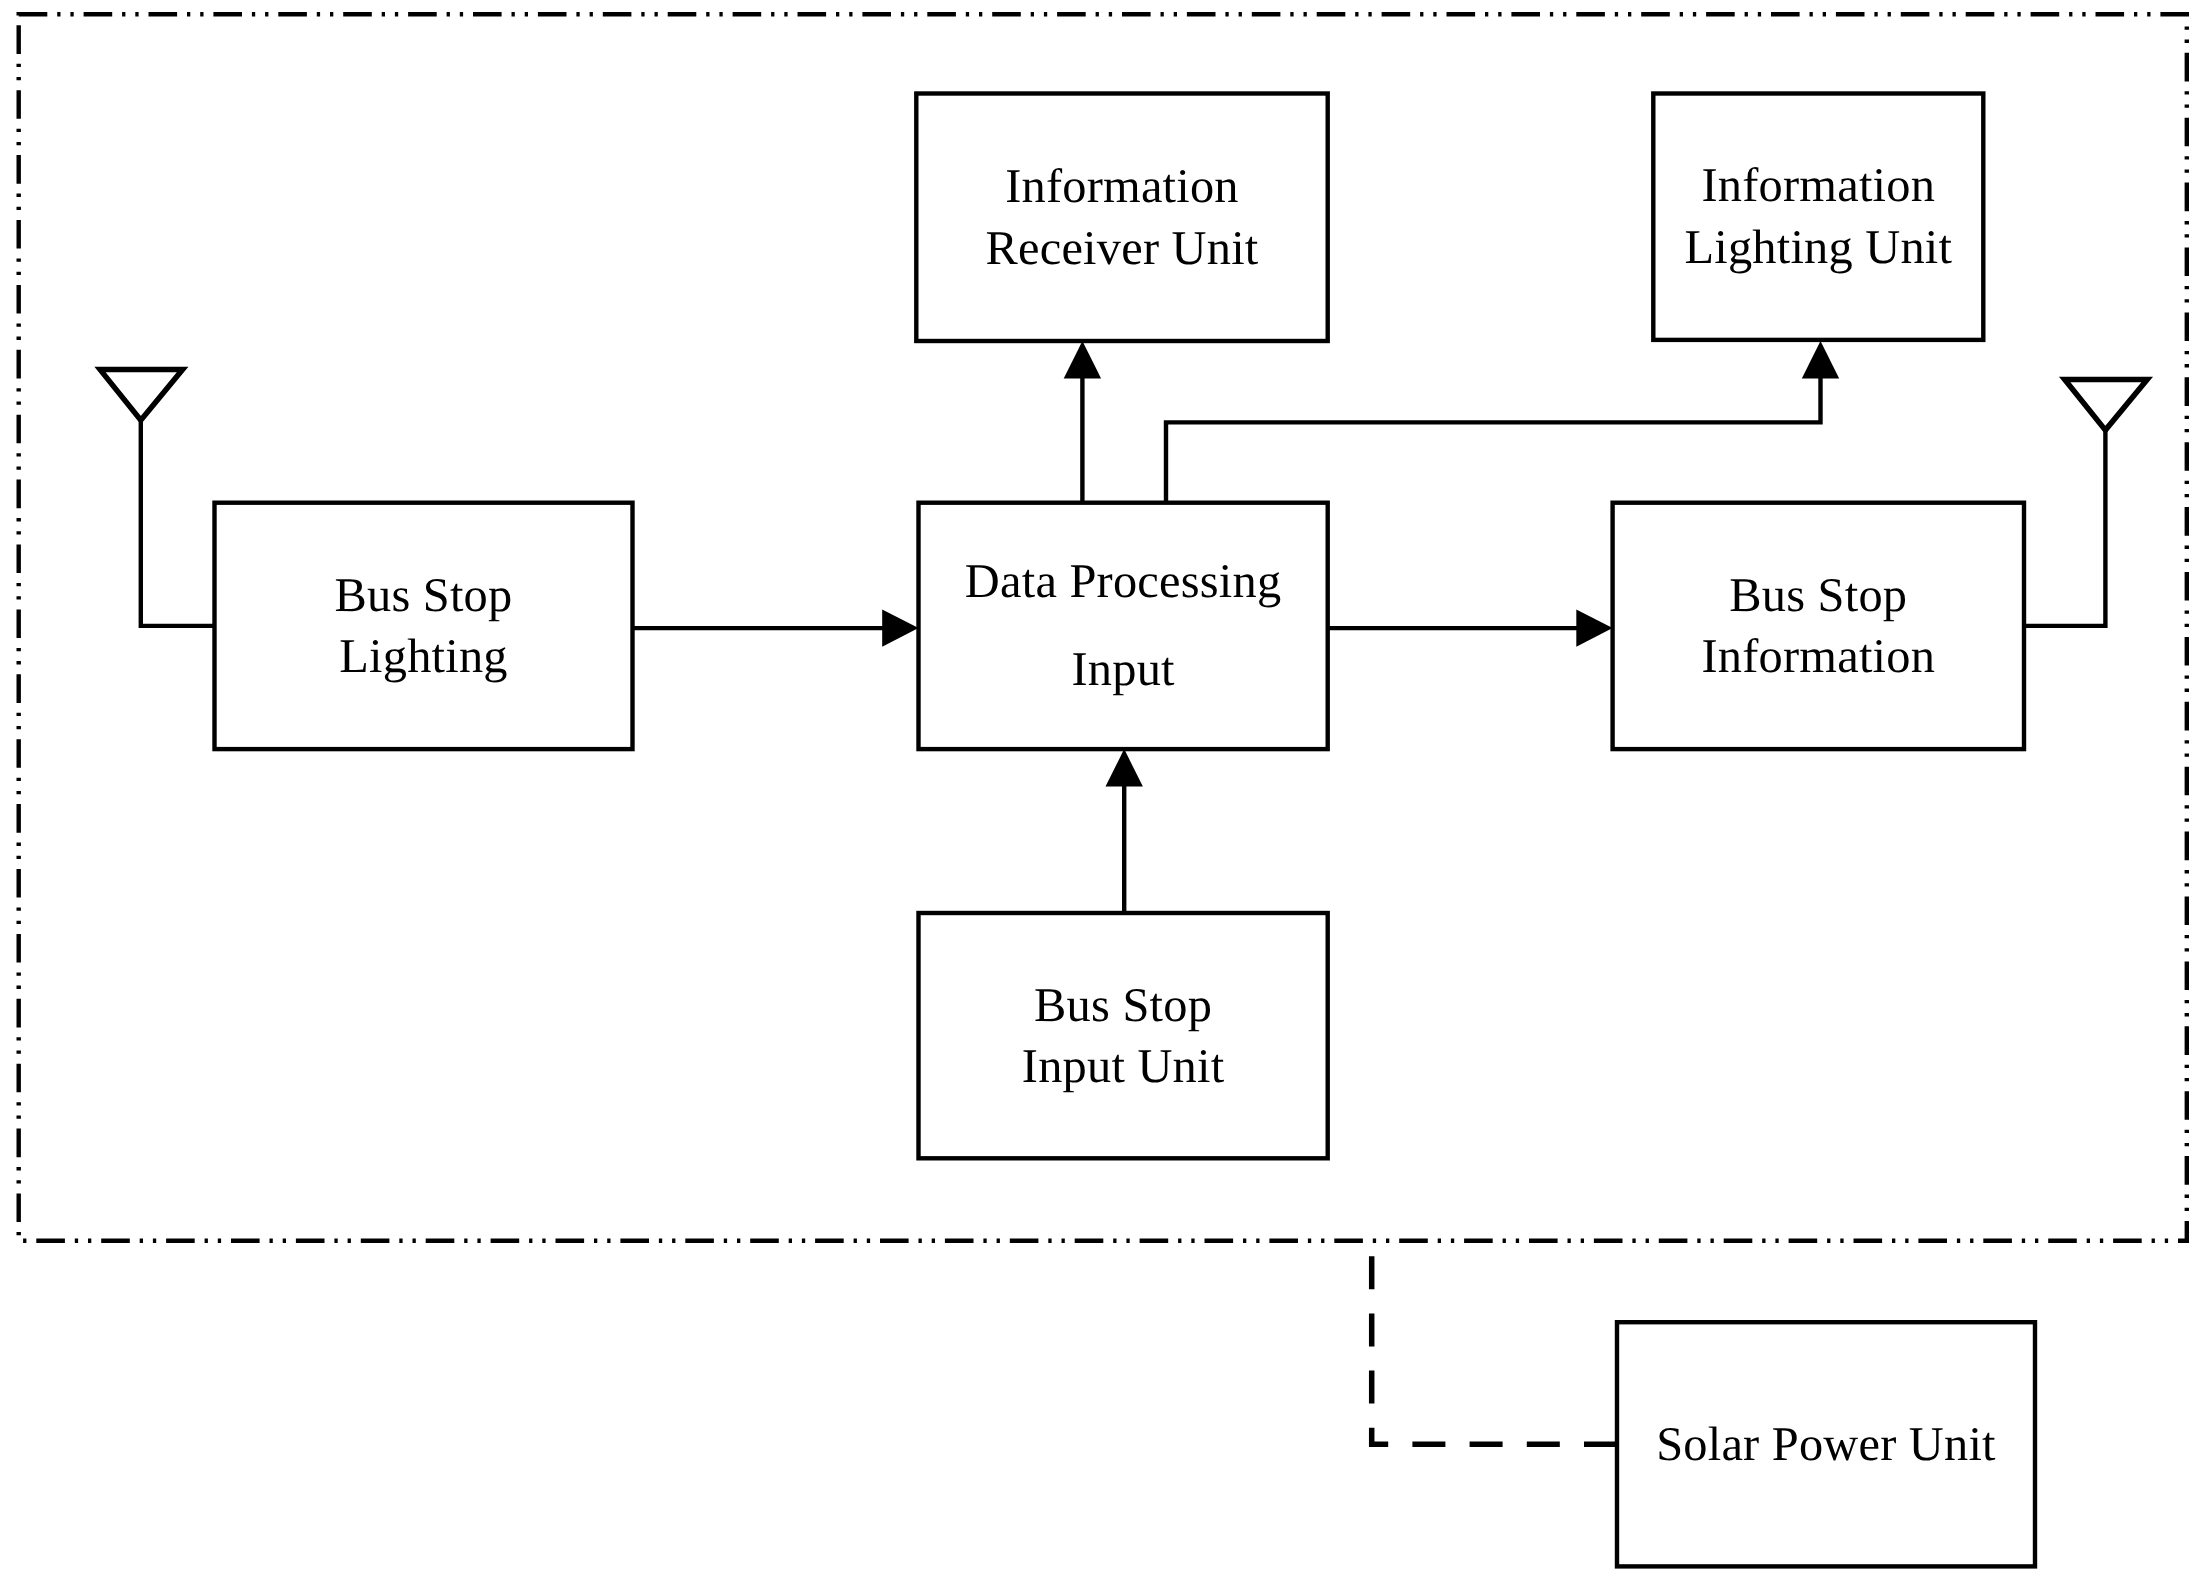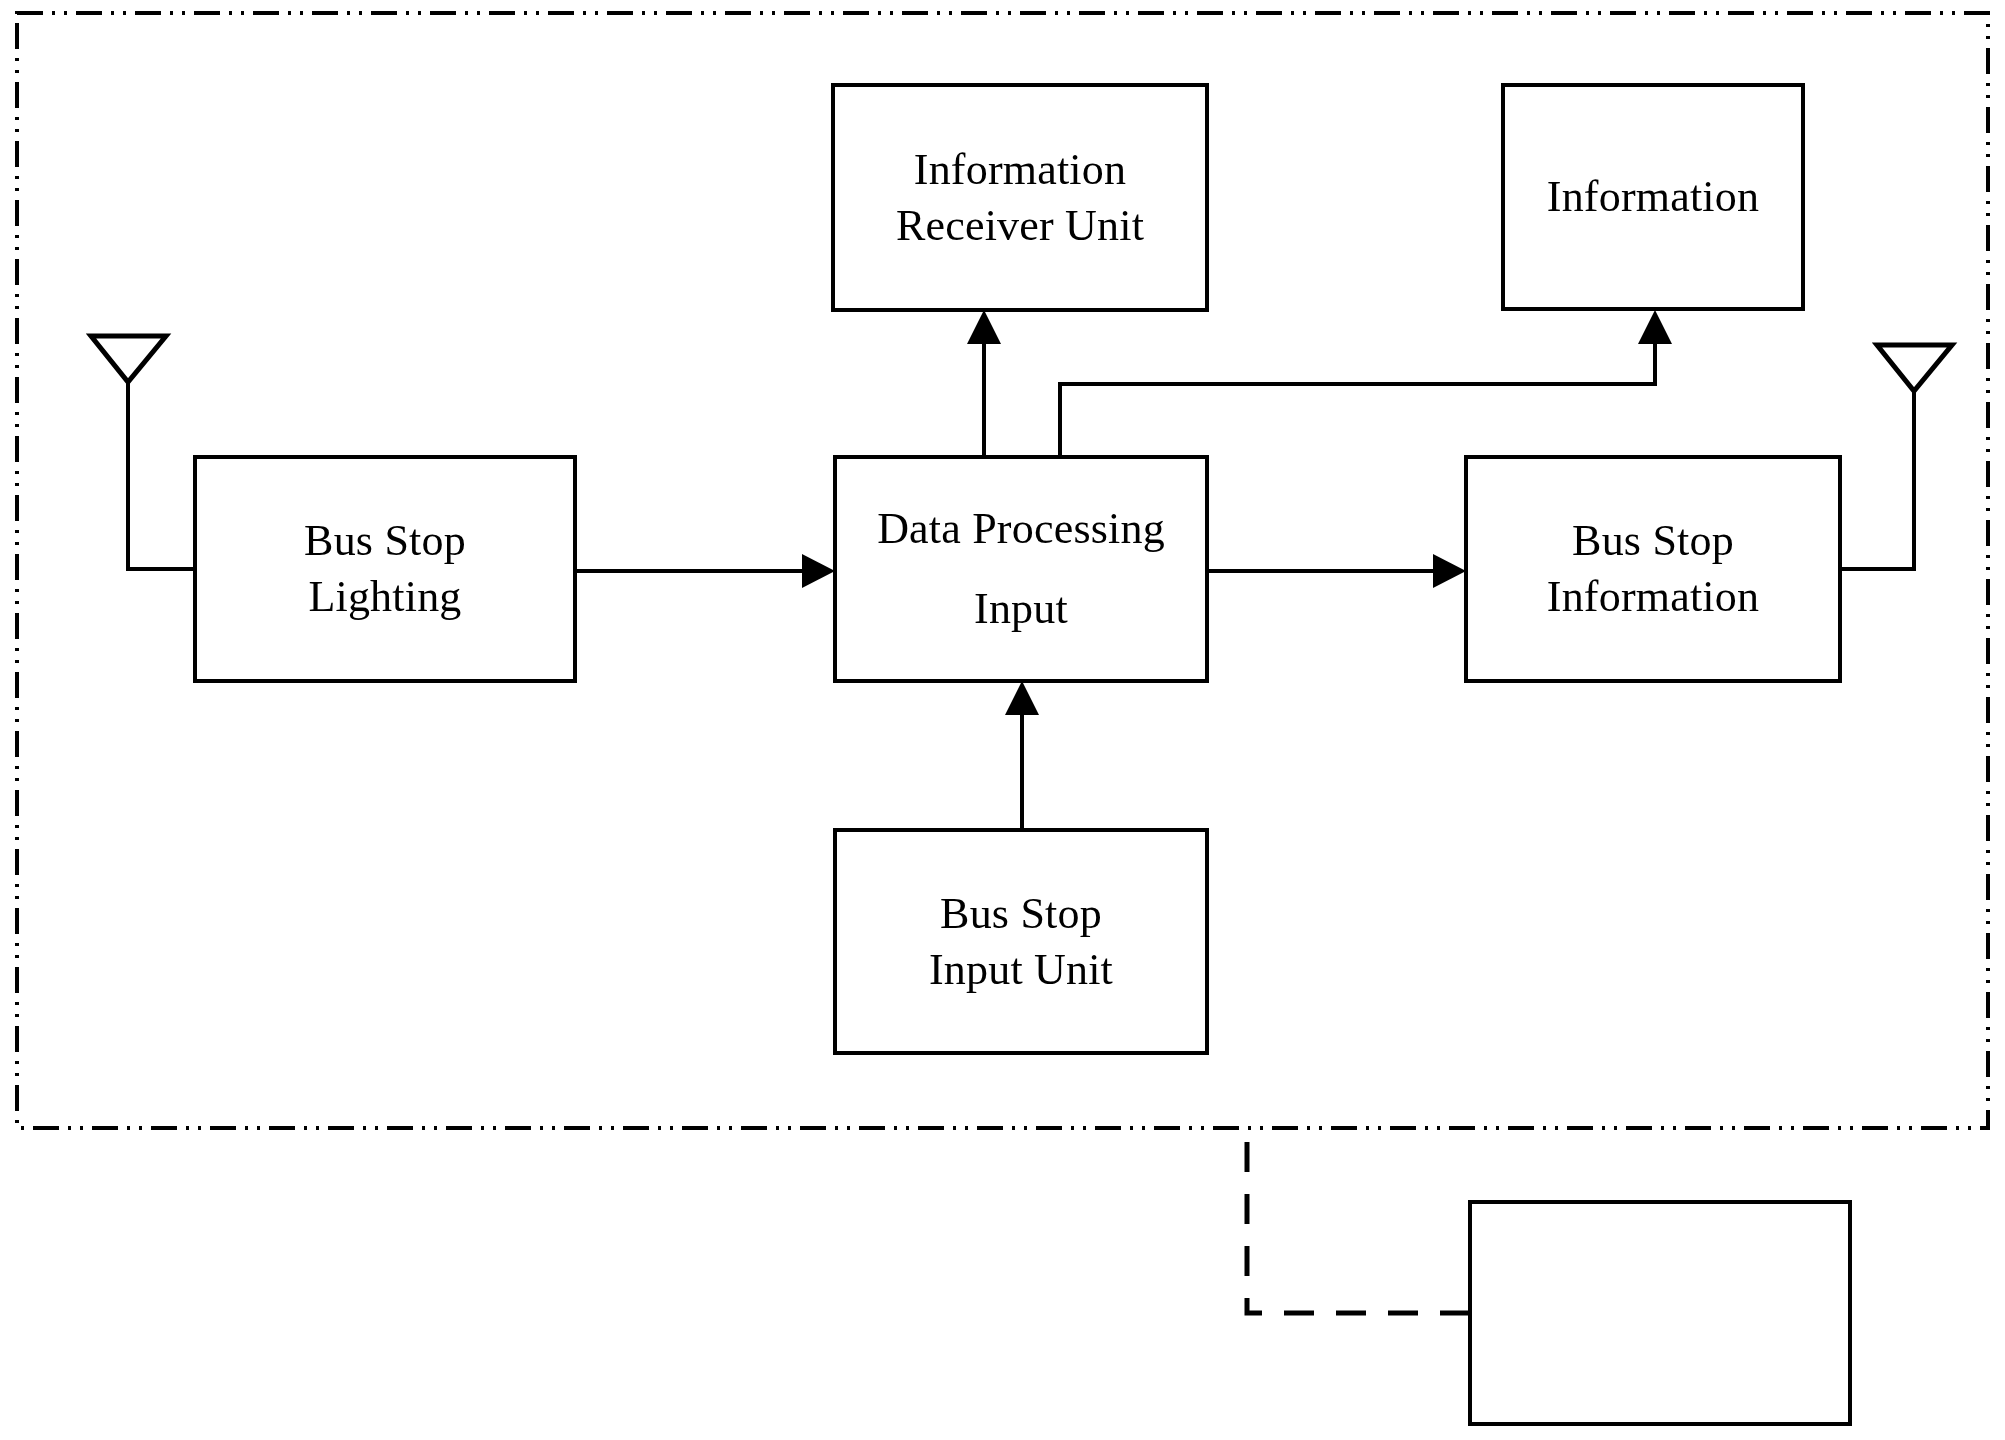--- a/index.html
+++ b/index.html
@@ -135,20 +135,21 @@
 
   </svg>
 
   <div class="box-label" style="left:833px; top:85px; width:374px; height:225px;">
     <span class="line1">Information</span>
     <span class="line2">Receiver Unit</span>
   </div>
 
   <div class="box-label" style="left:1478px; top:85px; width:350px; height:224px;">
     <span class="line1">Information</span>
+    <span class="line2">Lighting Unit</span>
   </div>
 
   <div class="box-label" style="left:195px; top:457px; width:380px; height:224px;">
     <span class="line1">Bus Stop</span>
     <span class="line2">Lighting</span>
   </div>
 
   <div class="box-label" style="left:825px; top:457px; width:392px; height:224px;gap:24px;">
     <span class="line1">Data Processing</span>
     <span class="line2">Input</span>
@@ -157,14 +158,17 @@
   <div class="box-label" style="left:1466px; top:457px; width:374px; height:224px;">
     <span class="line1">Bus Stop</span>
     <span class="line2">Information</span>
   </div>
 
   <div class="box-label" style="left:835px; top:830px; width:372px; height:223px;">
     <span class="line1">Bus Stop</span>
     <span class="line2">Input Unit</span>
   </div>
 
+  <div class="box-label" style="left:1455px; top:1202px; width:410px; height:222px;">
+    <span class="line1">Solar Power Unit</span>
+  </div>
 
 </div>
 
 </body></html>

